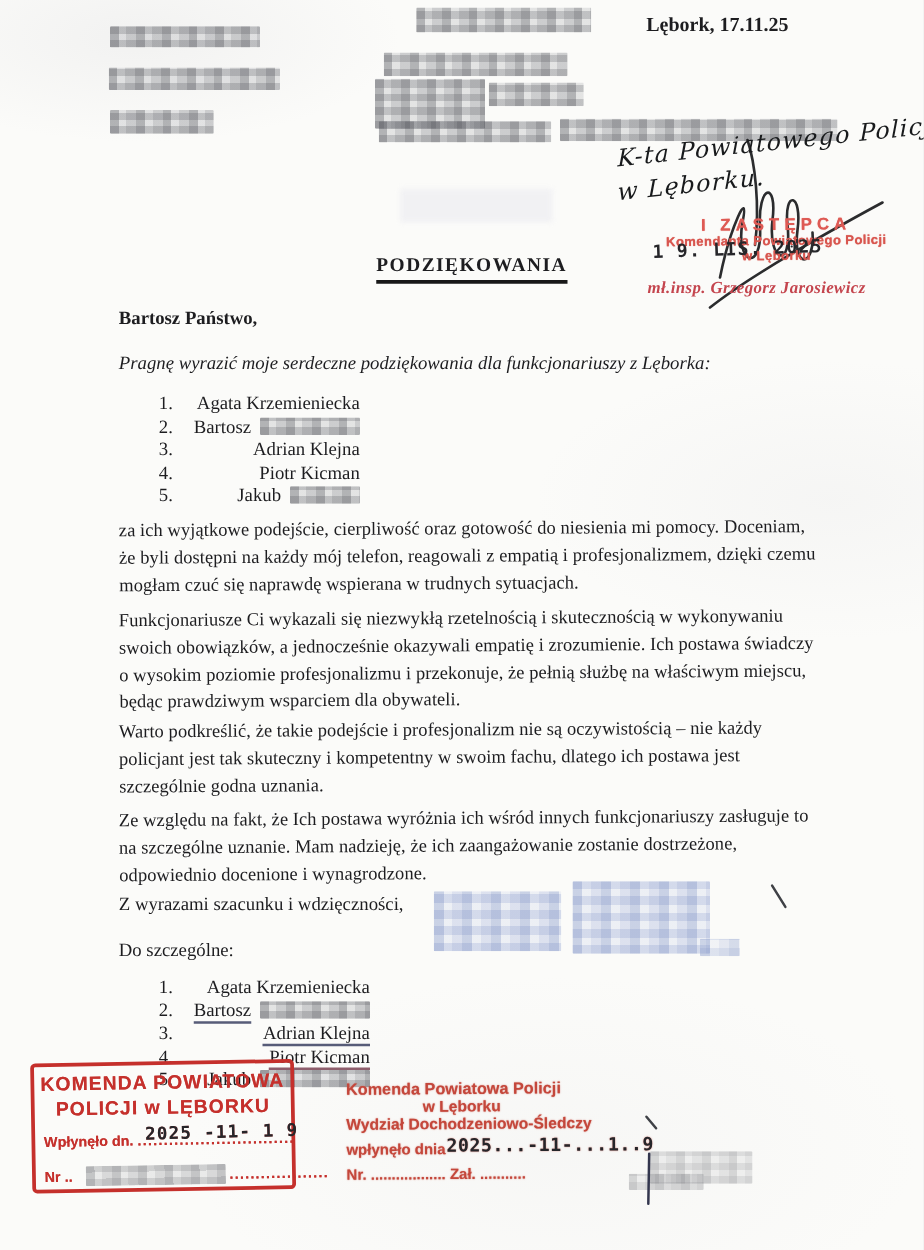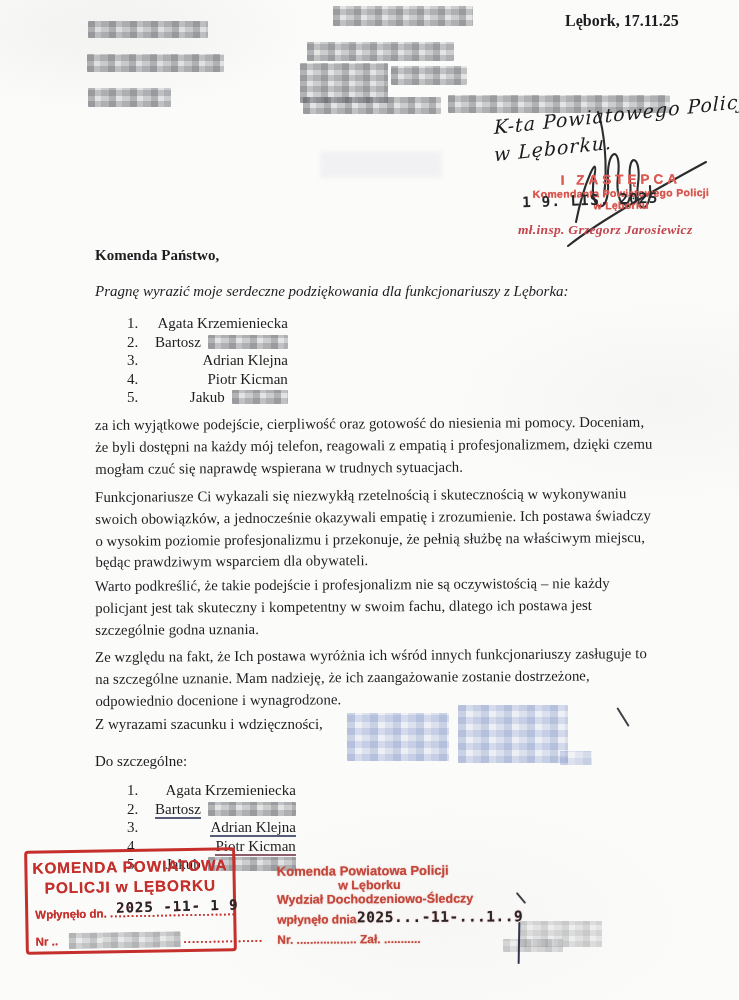--- a/index.html
+++ b/index.html
@@ -81,21 +81,21 @@
   <div class="mosaic" style="left:87px;top:54px;width:137px;height:18px;"></div>
   <div class="mosaic" style="left:88px;top:88px;width:83px;height:19px;"></div>
 
   <div class="mosaic" style="left:333px;top:6px;width:140px;height:20px;"></div>
   <div class="mosaic" style="left:307px;top:42px;width:147px;height:19px;"></div>
   <div class="mosaic" style="left:300px;top:63px;width:88px;height:40px;"></div>
   <div class="mosaic" style="left:391px;top:66px;width:76px;height:19px;"></div>
   <div class="mosaic" style="left:303px;top:97px;width:138px;height:17px;"></div>
   <div class="mosaic" style="left:448px;top:95px;width:222px;height:18px;"></div>
 
-  <div class="abs serif bold" style="left:517px;top:12px;font-size:16px;margin-left:48px;">Lębork, 17.11.25</div>
+  <div class="abs serif bold" style="left:517px;top:12px;font-size:16px;">Lębork, 17.11.25</div>
 
   <div class="faintblur" style="left:320px;top:151px;width:122px;height:27px;"></div>
 
   <div class="abs handw" style="left:494px;top:114px;">
     <div>K-ta Powiatowego Policji</div>
     <div>w Lęborku.</div>
   </div>
 
   <svg class="abs" style="left:538px;top:104px;" width="180" height="150" viewBox="0 0 180 150">
     <g fill="none" stroke="#1a1b1d" stroke-width="2.1" stroke-linecap="round" opacity=".92">
@@ -106,22 +106,23 @@
   </svg>
 
   <div class="abs appr" style="left:512px;top:172px;width:218px;">
     <div class="l1">I ZASTĘPCA</div>
     <div class="l2">Komendanta Powiatowego Policji</div>
     <div class="l3">w Lęborku</div>
   </div>
   <div class="abs datestamp" style="left:522px;top:192px;font-size:14.5px;letter-spacing:1px;transform:rotate(-2deg);">1 9. LIS. 2025</div>
   <div class="abs signer" style="left:518px;top:222px;">mł.insp. Grzegorz Jarosiewicz</div>
 
+  <div class="abs serif bold" style="left:301px;top:204px;font-size:15.5px;letter-spacing:1.2px;border-bottom:3px solid #181818;padding-bottom:2px;">PODZIĘKOWANIA</div>
 
-  <div class="abs serif bold" style="left:95px;top:247px;font-size:15px;">Komenda Państwo,</div>
+  <div class="abs serif bold" style="left:95px;top:247px;font-size:15px;">Bartosz Państwo,</div>
 
   <div class="abs serif" style="left:95px;top:283px;font-size:15px;font-style:italic;">Pragnę wyrazić moje serdeczne podziękowania dla funkcjonariuszy z Lęborka:</div>
 
   <ol class="names abs serif" style="left:127px;top:314px;line-height:18.6px;">
     <li><span>Agata Krzemieniecka</span></li>
     <li><span>Bartosz</span><span class="mosaic inline" style="width:80px;height:14px;"></span></li>
     <li><span>Adrian Klejna</span></li>
     <li><span>Piotr Kicman</span></li>
     <li><span>Jakub</span><span class="mosaic inline" style="width:56px;height:14px;"></span></li>
   </ol>

